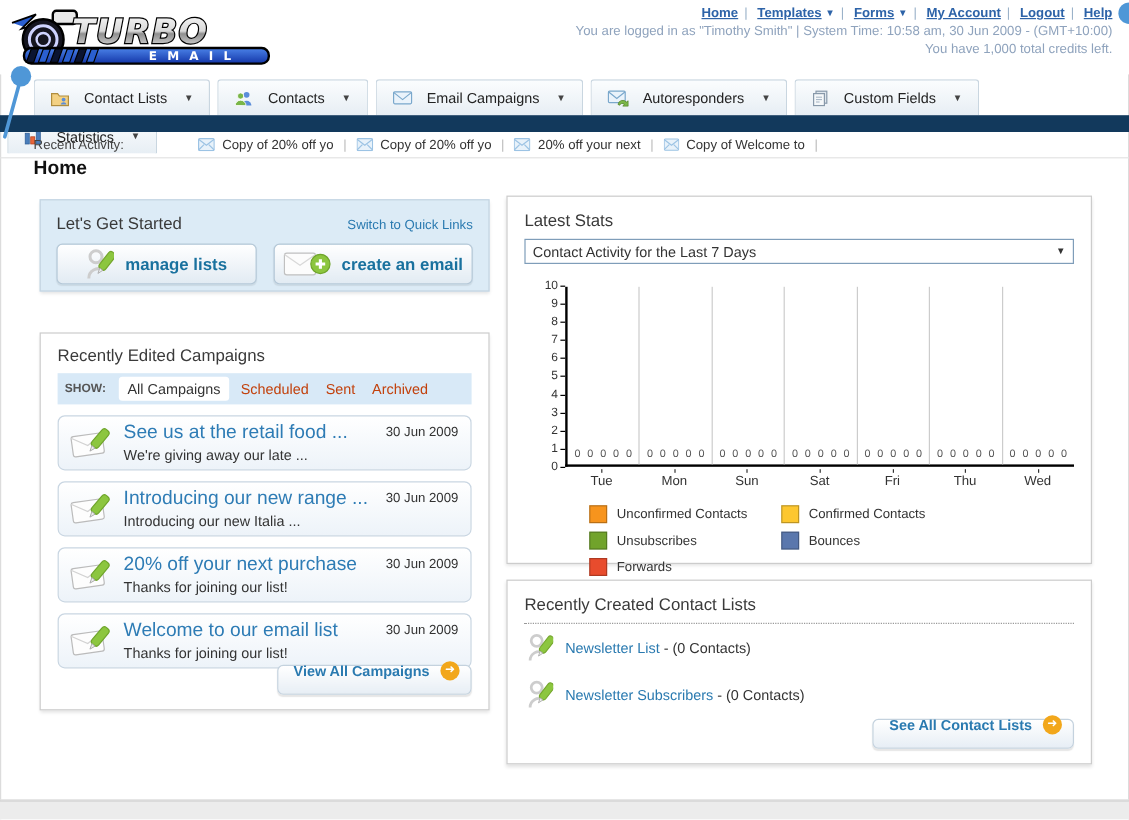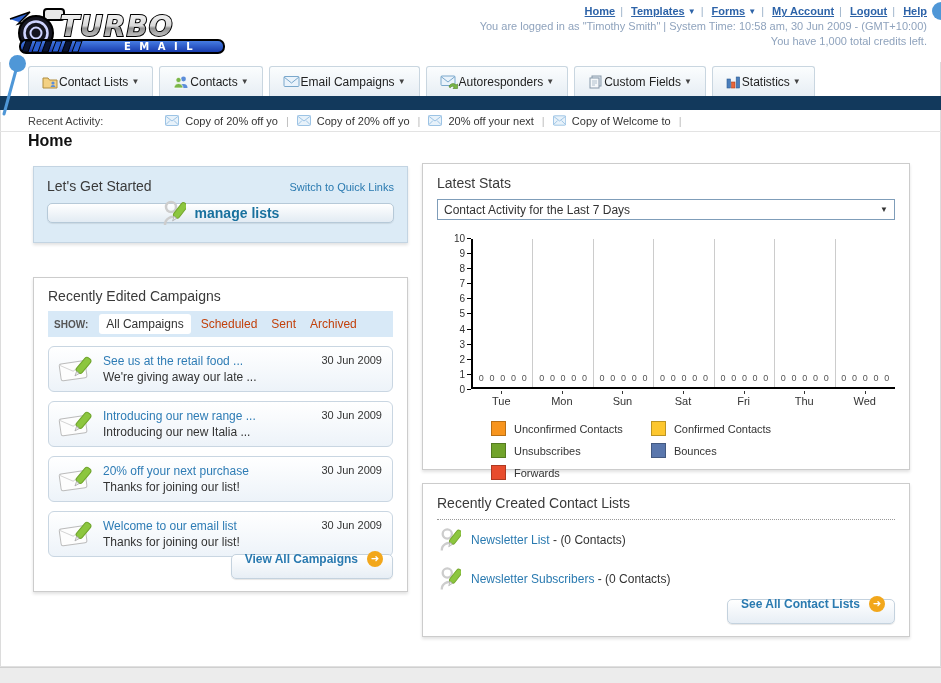--- a/index.html
+++ b/index.html
@@ -19,21 +19,21 @@
   .nav-sep { color:#9bb2c9; margin:0 5px; font-weight:normal; }
   .dd-arrow { color:#2d63a8; font-size:8px; vertical-align:1px; }
   .status-line { font-size:11px; color:#8fa3bd; margin-top:3px; }
   .annot-dot-tr { position:absolute; top:2px; right:-9px; width:18px; height:18px; border-radius:50%; background:#4f97d7; }
   .annot-dot-left { position:absolute; top:55px; left:9px; width:17px; height:17px; border-radius:50%; background:#4f97d7; z-index:50; }
   .annot-line { position:absolute; top:0; left:0; z-index:49; pointer-events:none; }
 
   
   .tabbar { position:absolute; top:64px; left:0; right:0; height:32px; }
   .tab { position:relative; float:left; margin-left:6px; height:30px; margin-top:2px;
-    padding:0 13px; display:flex; align-items:center; gap:1px; cursor:pointer;
+    padding:0 13px; display:flex; align-items:center; gap:12px; cursor:pointer;
     background:linear-gradient(#fbfdfe,#e7eef4); border:1px solid #c9d6e0; border-bottom:none;
     border-radius:3px 3px 0 0; font-size:12px; color:#222; }
   .tab:first-child { margin-left:28px; }
   .tab .caret { font-size:8px; color:#444; margin-left:2px; }
   .navybar { position:absolute; top:96px; left:0; right:0; height:14px; background:#12395c; }
 
   
   .activity { position:absolute; top:110px; left:0; right:0; height:22px; border-bottom:1px solid #e3e3e3;
     display:flex; align-items:center; font-size:11px; color:#444; }
   .activity-label { margin-left:28px; margin-right:18px; }
@@ -44,33 +44,33 @@
   .page-title { position:absolute; left:28px; top:132px; font-size:16px; font-weight:bold; color:#111; }
 
   
   .panel { position:absolute; background:#fff; border:1px solid #cccccc; box-shadow:0 2px 3px rgba(0,0,0,0.12); }
   .panel-heading { font-size:14px; color:#3a3a3a; }
 
   .gs-panel { left:33px; top:166px; width:375px; height:77px; background:#dcebf6; border-color:#c3d4e2; padding:11px 13px; }
   .gs-head-row { display:flex; justify-content:space-between; align-items:baseline;gap:12px; }
   .gs-link { font-size:11px; color:#2a7ab0; text-decoration:none; cursor:pointer; }
   .gs-buttons { display:flex; gap:14px; margin-top:9px; }
-  .gs-btn { flex:1; height:20px; display:flex; align-items:center; justify-content:center; gap:9px; cursor:pointer;
+  .gs-btn { flex:1; height:34px; display:flex; align-items:center; justify-content:center; gap:9px; cursor:pointer;
     background:linear-gradient(#ffffff,#e2ebf3); border:1px solid #b6c9d8; border-radius:5px;
     font-size:14px; font-weight:bold; color:#19719e; box-shadow:0 1px 1px rgba(0,0,0,0.08); }
 
   .camp-panel { left:33px; top:277px; width:375px; height:315px; padding:10px 14px; }
   .show-bar { margin-top:7px; height:26px; background:#d8e9f7; display:flex; align-items:center; font-size:12px; padding:0 6px; }
   .show-label { font-size:10px; font-weight:bold; color:#555; margin-right:8px; }
   .show-filter { color:#c2410c; margin:0 7px; cursor:pointer; text-decoration:none; }
   .show-filter.sel { background:#fff; color:#333; border-radius:3px; padding:3px 7px; margin:15px 3px; }
   .camp-item { position:relative; margin-top:9px; height:46px; border:1px solid #c9d6e2; border-radius:6px;
     background:linear-gradient(#ffffff,#edf3f9); display:flex; align-items:center; cursor:pointer; }
   .camp-icon { margin:0 8px 0 8px; flex:none; }
-  .camp-title { font-size:12px; color:#2e7cb5; cursor:pointer; }
+  .camp-title { font-size:16px; color:#2e7cb5; cursor:pointer; }
   .camp-sub { font-size:12px; color:#333; margin-top:2px; }
   .camp-date { position:absolute; right:10px; top:7px; font-size:11px; color:#333; }
   .panel-btn { position:absolute; right:14px; bottom:12px; height:25px; padding:0 9px 16px 13px; display:flex; align-items:center; gap:9px;
     background:linear-gradient(#ffffff,#e7eef5); border:1px solid #c4d2de; border-radius:5px; cursor:pointer;
     font-size:12px; font-weight:bold; color:#2a7ab0; box-shadow:0 1px 1px rgba(0,0,0,0.1); }
   .arrow-circle { width:16px; height:16px; border-radius:50%; background:#f2a71b; color:#fff; font-size:10px; font-weight:bold;
     display:flex; align-items:center; justify-content:center; }
 
   
   .stats-panel { left:422px; top:163px; width:488px; height:307px; padding:11px 14px; }
@@ -286,20 +286,29 @@
       <svg width="24" height="28" viewBox="0 0 24 28">
         <circle cx="9" cy="8" r="5" fill="none" stroke="#cdcdcd" stroke-width="2.5"></circle>
         <path d="M3,26 a8,8 0 0 1 12,-7" fill="none" stroke="#cdcdcd" stroke-width="2.5"></path>
         <g transform="rotate(38 16 14)">
           <rect x="13" y="2" width="6.5" height="17" rx="2.5" fill="#8cc63f" stroke="#74a62c"></rect>
           <path d="M15,19 l3.2,0 -1.6,4.5 z" fill="#ededed" stroke="#aaa" stroke-width="0.7"></path>
         </g>
       </svg>
       <span>manage lists</span>
     </div>
+    <div class="gs-btn">
+      <svg width="40" height="26" viewBox="0 0 40 26">
+        <rect x="1" y="4" width="26" height="18" rx="2" fill="#fcfcfc" stroke="#c0c0c0"></rect>
+        <path d="M1,5 L14,14 L27,5" stroke="#d8d8d8" fill="none"></path>
+        <circle cx="31" cy="13" r="8" fill="#8dc63f" stroke="#6fa52b"></circle>
+        <path d="M31,9 v8 M27,13 h8" stroke="#fff" stroke-width="2.6"></path>
+      </svg>
+      <span>create an email</span>
+    </div>
   </div>
 </div>
 
 <div class="panel camp-panel">
   <div class="panel-heading">Recently Edited Campaigns</div>
   <div class="show-bar">
     <span class="show-label">SHOW:</span>
     <a class="show-filter sel">All Campaigns</a>
     <a class="show-filter">Scheduled</a>
     <a class="show-filter">Sent</a>

